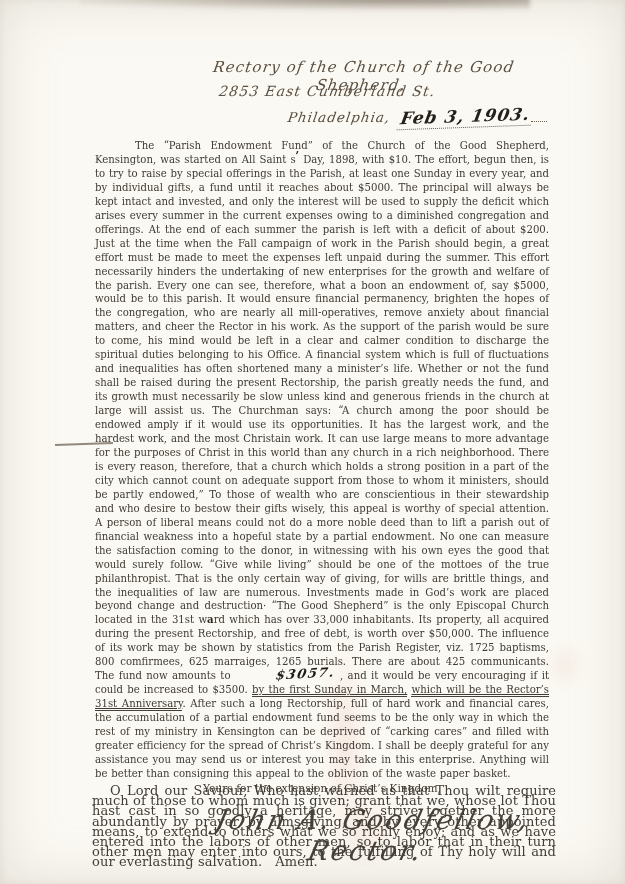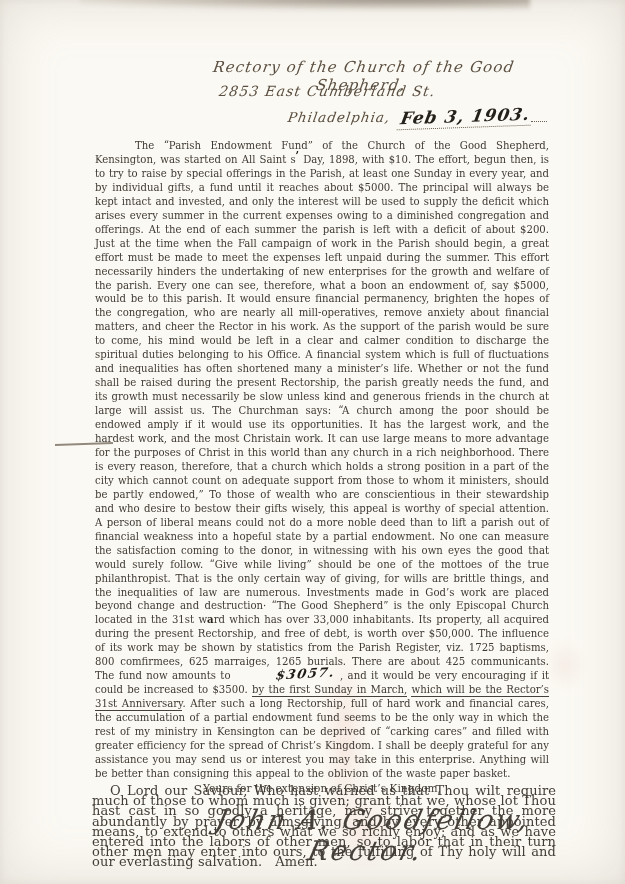--- a/index.html
+++ b/index.html
@@ -55,21 +55,21 @@
   }
   .seg-normal{}
   .seg-italic{}
   .seg-mark{font-weight:bold;color:#2a251f;}
   .seg-hw{
     font-style:italic;font-weight:bold;color:#1f1b16;font-size:13px;
     display:inline-block;transform:skewX(-13deg) rotate(-3deg);
     letter-spacing:1.5px;line-height:0;padding:0 1px;
   }
   .seg-hwsup{position:relative;top:-4px;font-weight:bold;color:#1f1b16;}
-  .seg-hwu{border-bottom:1.4px solid #45403a;padding-bottom:.5px;}
+  .seg-hwu{border-bottom:1.4px solid #45403a;padding-bottom:.5px;text-decoration:underline;}
   .closing{margin-top:1px;text-align:center;font-size:10.6px;color:#3f3a33;}
   .signature{
     margin-top:10px;margin-left:95px;text-align:center;
     font-size:27px;font-style:italic;color:#46403a;letter-spacing:2.5px;
     transform:skewX(-13deg);
   }
   
   .prayer{
     position:absolute;top:769px;left:75px;width:464px;margin:17px;
     font-size:13px;line-height:10.2px;text-align:justify;text-indent:18px;

